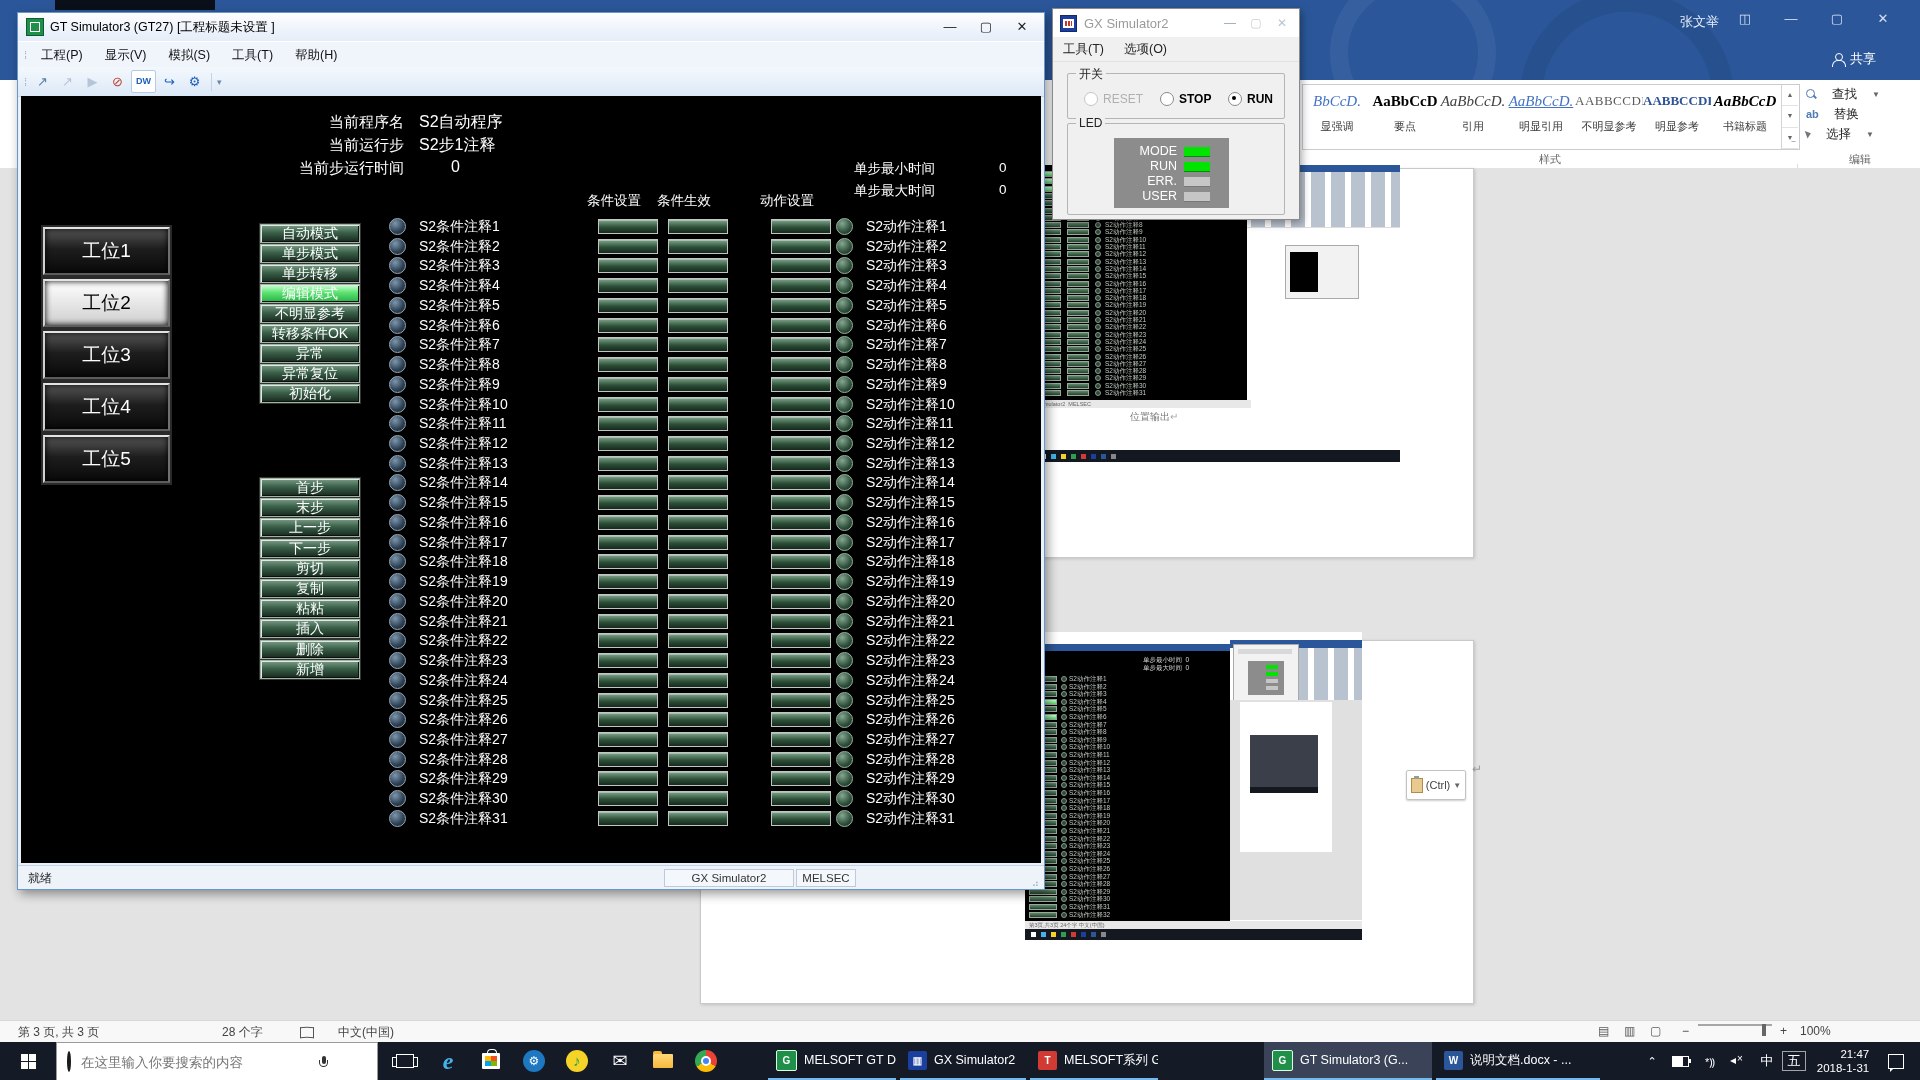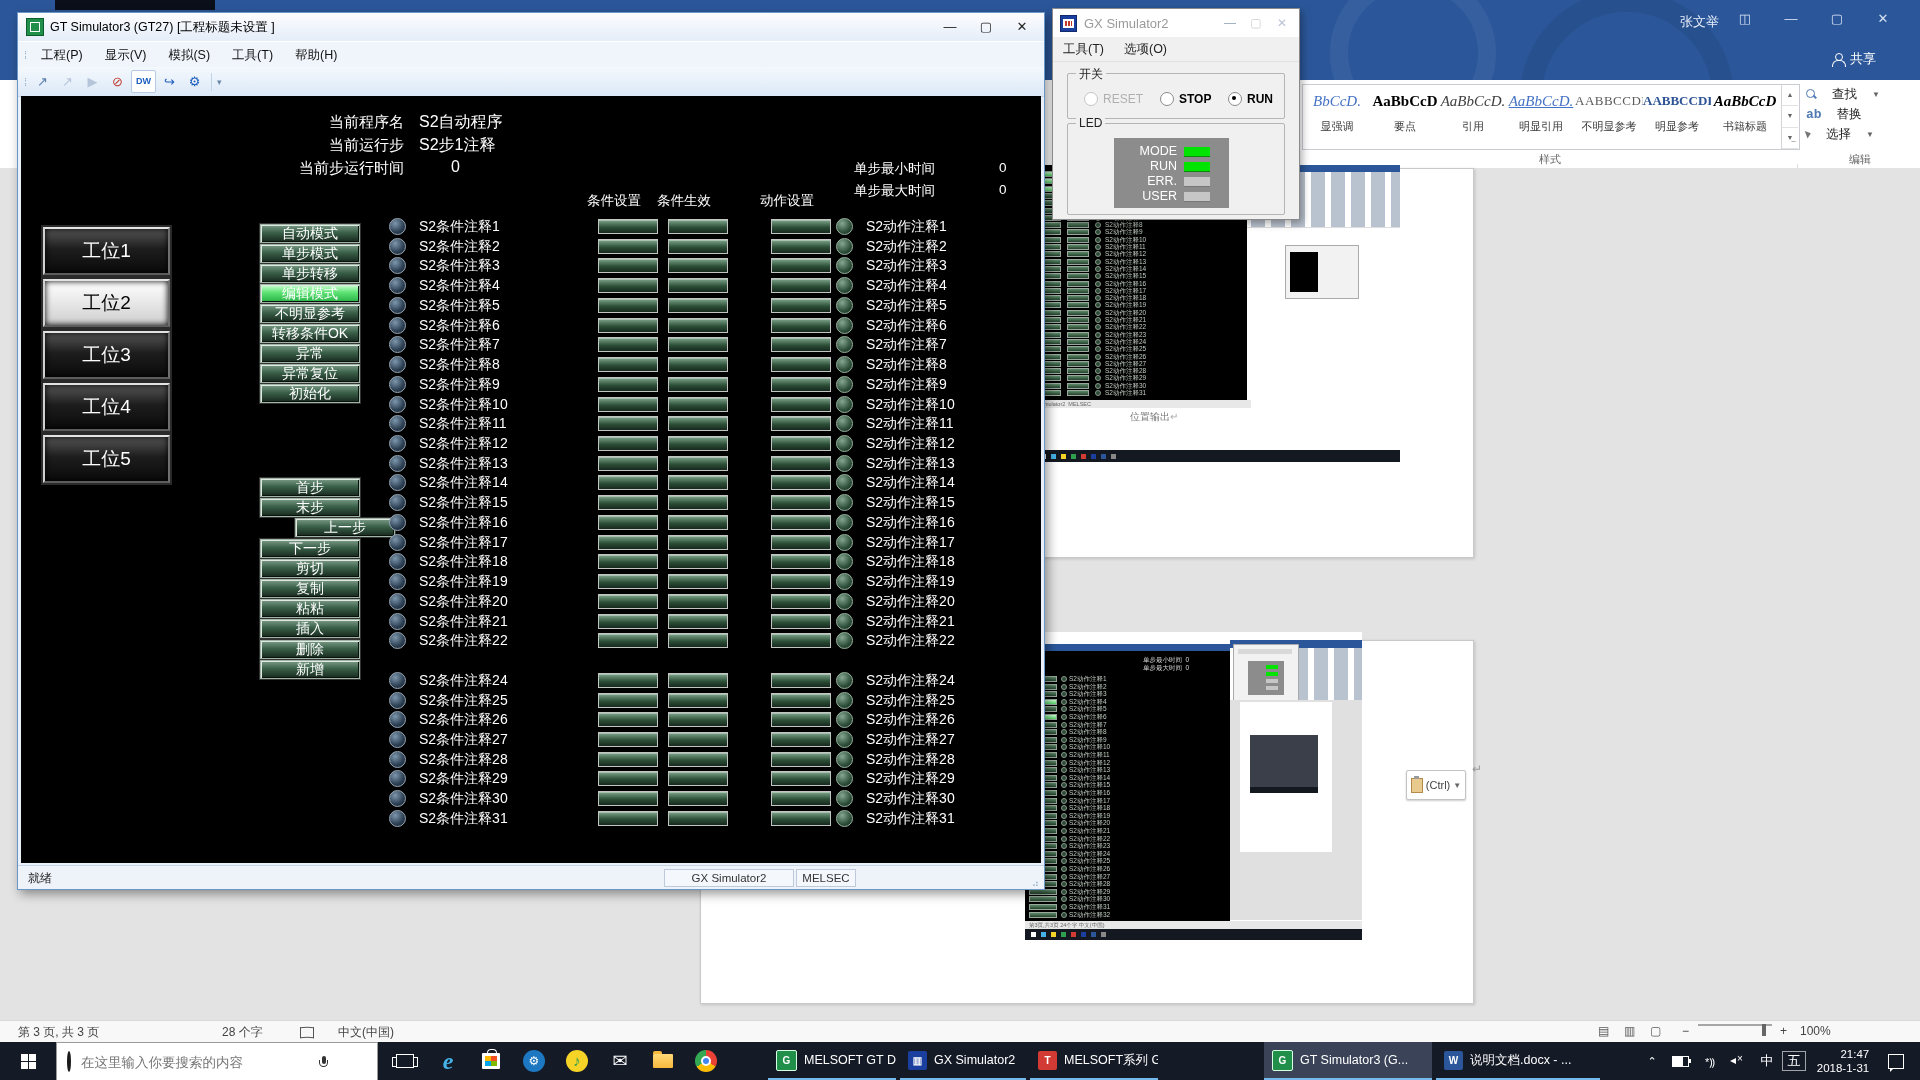--- a/index.html
+++ b/index.html
@@ -29,21 +29,21 @@
   .v-intense-ref{color:#2e5496;font-weight:bold;font-variant:small-caps;font-size:13px!important;}
   .v-book-title{font-weight:bold;font-style:italic;color:#000;}
   #gallery-scroll{width:16px;border-left:1px solid #d4d4d4;display:flex;flex-direction:column;}
   #gallery-scroll span{flex:1;font-size:7px;color:#666;text-align:center;line-height:20px;border-bottom:1px solid #e2e2e2;}
   #editing-group{left:1806px;top:4px;width:108px;}
   .edit-row{display:flex;align-items:center;gap:15px;height:20px;font-size:12.5px;color:#222;}
   .dd-arrow{font-size:8px;color:#666;}
   .i-find{width:11px;height:11px;position:relative;display:inline-block;}
   .i-find:before{content:"";position:absolute;left:0;top:0;width:7px;height:7px;border:1.5px solid #4f7ab3;border-radius:50%;}
   .i-find:after{content:"";position:absolute;left:7px;top:7px;width:4px;height:1.5px;background:#4f7ab3;transform:rotate(45deg);}
-  .i-replace{font-size:13px;font-weight:bold;color:#4f7ab3;font-family:Liberation Mono, monospace;}
+  .i-replace{font-size:11px;font-weight:bold;color:#4f7ab3;}
   .i-select{width:0;height:0;border-left:5px solid #777;border-top:4px solid transparent;border-bottom:4px solid transparent;display:inline-block;transform:rotate(-20deg);}
   .group-label{top:72px;font-size:11px;color:#666;text-align:center;width:100px;}
   #ribbon-sep{left:1797px;top:84px;width:1px;height:76px;background:#dcdcdc;position:absolute;}
   #word-doc{left:0;top:168px;width:1920px;height:852px;background:#e3e3e3;}
   .page{background:#fff;border:1px solid #c9c9c9;box-shadow:1px 1px 3px rgba(0,0,0,.15);}
   #page2{left:700px;top:0px;width:772px;height:388px;}
   #page3{left:700px;top:472px;width:772px;height:362px;}
   .corner-mark{width:10px;height:10px;border-left:1px solid #b9b9b9;border-top:1px solid #b9b9b9;}
   
   #paste-btn{left:1406px;top:770px;width:58px;height:28px;background:#fff;border:1px solid #c3c3c3;border-radius:2px;display:flex;align-items:center;justify-content:center;gap:3px;font-size:11px;color:#444;box-shadow:0 1px 2px rgba(0,0,0,.2);}
@@ -725,21 +725,21 @@
       <div class="hmi-btn" style="top: 148px;">单步模式</div>
       <div class="hmi-btn" style="top: 168px;">单步转移</div>
       <div class="hmi-btn active" style="top: 188px;">编辑模式</div>
       <div class="hmi-btn" style="top: 208px;">不明显参考</div>
       <div class="hmi-btn" style="top: 228px;">转移条件OK</div>
       <div class="hmi-btn" style="top: 248px;">异常</div>
       <div class="hmi-btn" style="top: 268px;">异常复位</div>
       <div class="hmi-btn" style="top: 288px;">初始化</div>
       <div class="hmi-btn" style="top: 382px;">首步</div>
       <div class="hmi-btn" style="top: 402px;">末步</div>
-      <div class="hmi-btn" style="top: 422px; margin-left: 35px;">上一步</div>
+      <div class="hmi-btn" style="top: 422px;">上一步</div>
       <div class="hmi-btn" style="top: 443px;">下一步</div>
       <div class="hmi-btn" style="top: 463px;">剪切</div>
       <div class="hmi-btn" style="top: 483px;">复制</div>
       <div class="hmi-btn" style="top: 503px;">粘粘</div>
       <div class="hmi-btn" style="top: 523px;">插入</div>
       <div class="hmi-btn" style="top: 544px;">删除</div>
       <div class="hmi-btn" style="top: 564px;">新增</div>
       <div class="hmi-row" style="top: 120px;">
         <span class="led led-blue"></span>
         <span class="rl cond">S2条件注释1</span>
@@ -930,20 +930,29 @@
         <span class="rl act">S2动作注释21</span>
       </div>
       <div class="hmi-row" style="top: 534.33px;">
         <span class="led led-blue"></span>
         <span class="rl cond">S2条件注释22</span>
         <span class="bar b1"></span>
         <span class="bar b2"></span>
         <span class="bar b3"></span>
         <span class="led led-green"></span>
         <span class="rl act">S2动作注释22</span>
+      </div>
+      <div class="hmi-row" style="top: 554.06px;">
+        <span class="led led-blue"></span>
+        <span class="rl cond">S2条件注释23</span>
+        <span class="bar b1"></span>
+        <span class="bar b2"></span>
+        <span class="bar b3"></span>
+        <span class="led led-green"></span>
+        <span class="rl act">S2动作注释23</span>
       </div>
       <div class="hmi-row" style="top: 573.79px;">
         <span class="led led-blue"></span>
         <span class="rl cond">S2条件注释24</span>
         <span class="bar b1"></span>
         <span class="bar b2"></span>
         <span class="bar b3"></span>
         <span class="led led-green"></span>
         <span class="rl act">S2动作注释24</span>
       </div>

